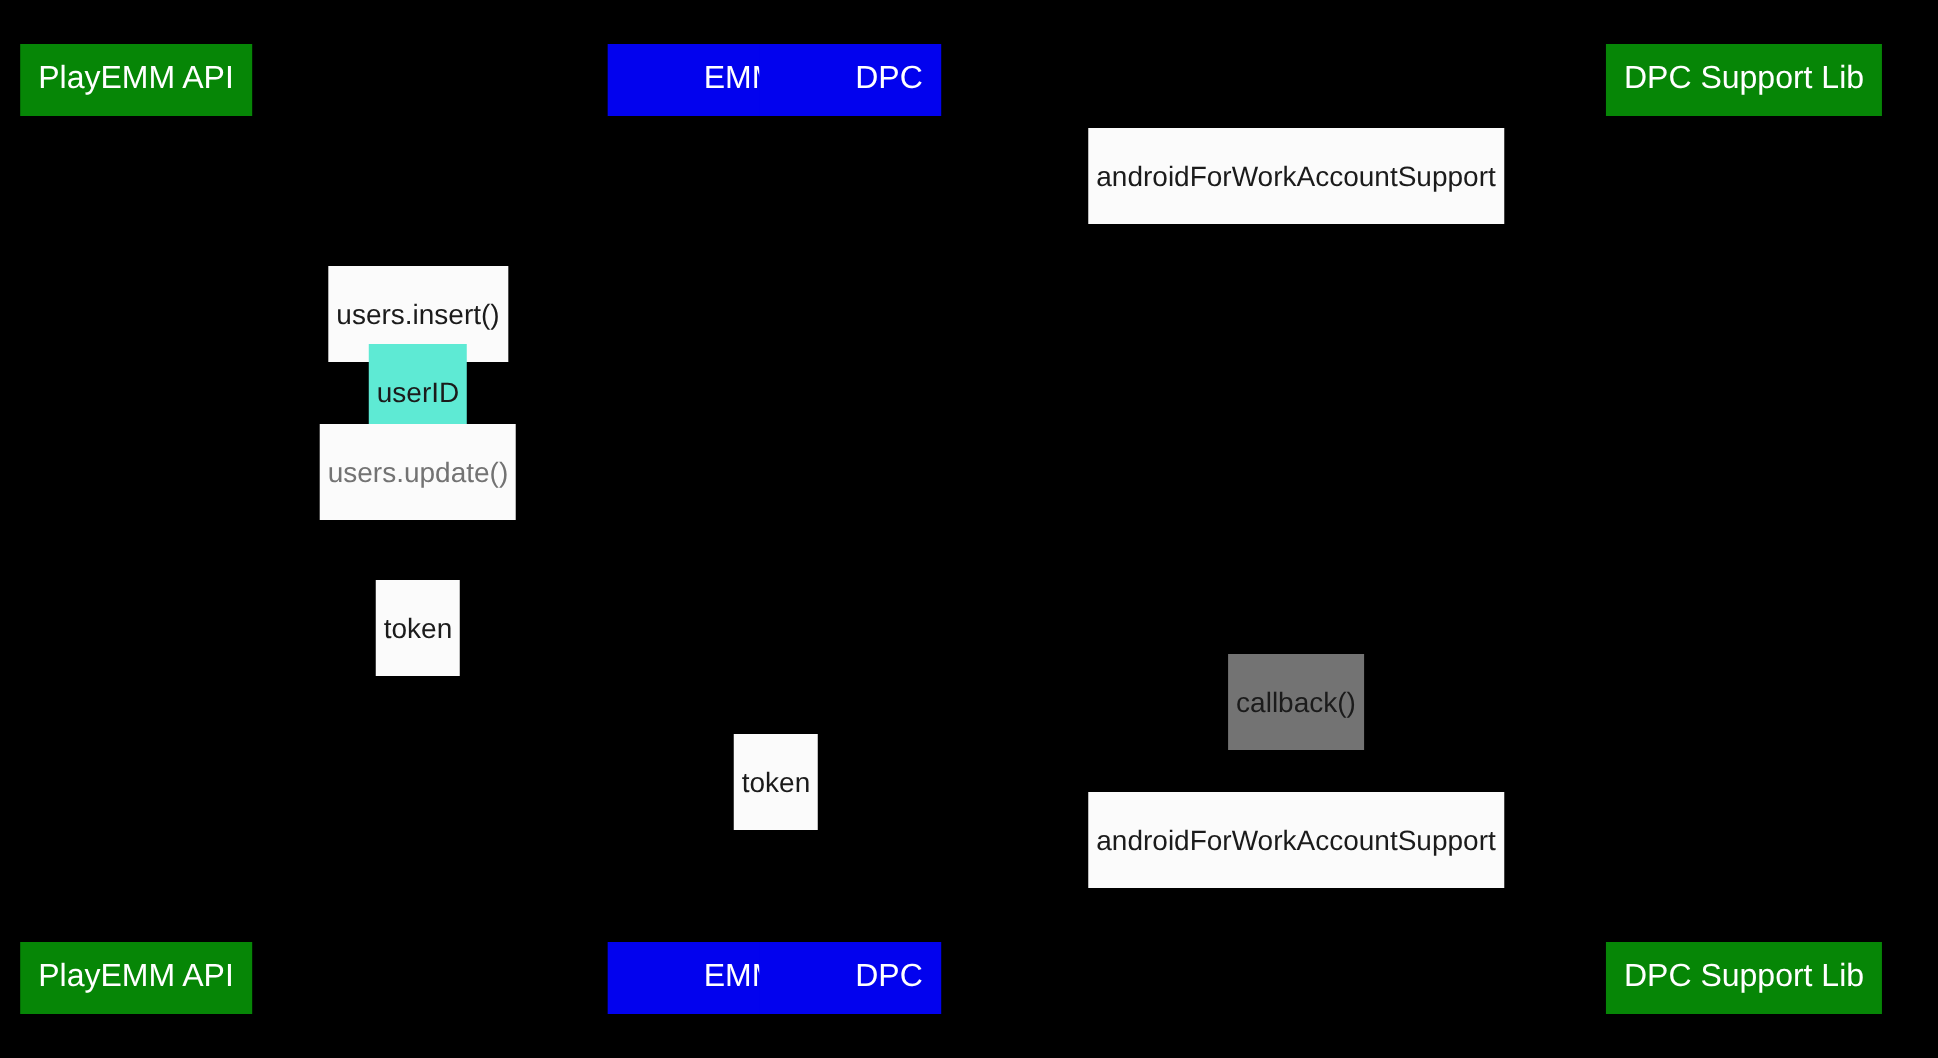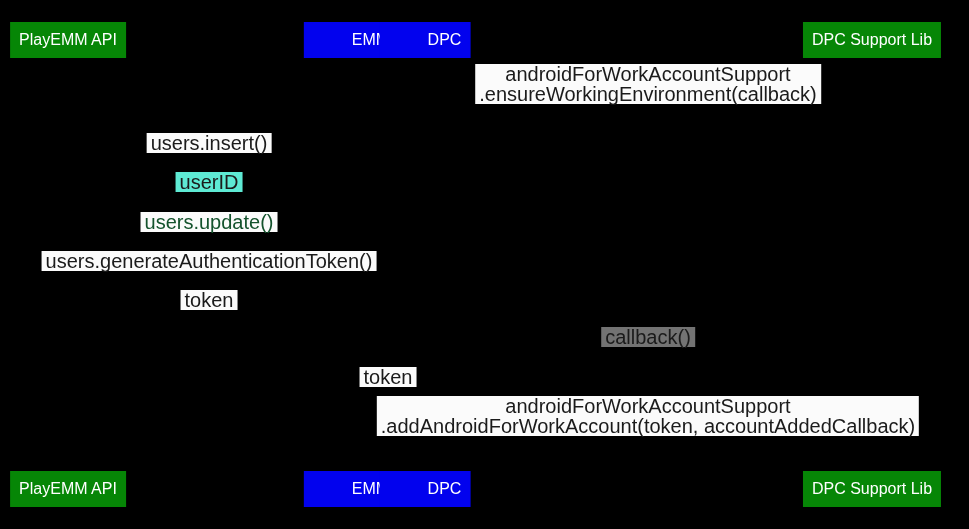--- a/index.html
+++ b/index.html
@@ -26,62 +26,57 @@
     white-space: nowrap;
     text-align: center;
   }
   .actor.green { background: #068606; }
   .actor.blue  { background: #0202ee; padding-left: 48px; }
   .message {
     position: absolute;
     transform: translateX(-50%);
     background: #fbfbfb;
     color: #1b1b1b;
-    font-size: 20px;
+    font-size: 14px;
     line-height: 20px;
-    padding: 0 4px;
+    padding: 14px 4px;
     text-align: center;
     white-space: nowrap;
   }
   .mline { white-space: nowrap; }
 </style>
 </head>
 <body>
 
 <div id="stage" style="background: rgb(0, 0, 0);">
     <div class="actor green" style="left: 68px; top: 22px; background: rgb(6, 134, 6);">PlayEMM API</div>
     <div class="actor green" style="left: 68px; top: 471px; background: rgb(6, 134, 6);">PlayEMM API</div>
     <div class="actor blue" style="left: 351px; top: 22px; background: rgb(2, 2, 238);">EMM</div>
     <div class="actor blue" style="left: 351px; top: 471px; background: rgb(2, 2, 238);">EMM</div>
     <div class="actor blue" style="left: 425px; top: 22px; background: rgb(2, 2, 238);">DPC</div>
     <div class="actor blue" style="left: 425px; top: 471px; background: rgb(2, 2, 238);">DPC</div>
     <div class="actor green" style="left: 872px; top: 22px; background: rgb(6, 134, 6);">DPC Support Lib</div>
     <div class="actor green" style="left: 872px; top: 471px; background: rgb(6, 134, 6);">DPC Support Lib</div>
     <div class="message" style="left: 648px; top: 64px; background: rgb(251, 251, 251); color: rgb(27, 27, 27);">
       <div class="mline">androidForWorkAccountSupport</div>
-      <div class="mline">.ensureWorkingEnvironment(callback)</div>
     </div>
     <div class="message" style="left: 209px; top: 133px; background: rgb(251, 251, 251); color: rgb(27, 27, 27);">
       <div class="mline">users.insert()</div>
     </div>
     <div class="message" style="left: 209px; top: 172px; background: #5eead4; color: rgb(27, 27, 27);">
       <div class="mline">userID</div>
     </div>
-    <div class="message" style="left: 209px; top: 212px; background: rgb(251, 251, 251); color: #14532d;">
+    <div class="message" style="left: 209px; top: 212px; background: rgb(251, 251, 251); color: #737373;">
       <div class="mline">users.update()</div>
-    </div>
-    <div class="message" style="left: 209px; top: 251px; background: rgb(251, 251, 251); color: rgb(27, 27, 27);">
-      <div class="mline">users.generateAuthenticationToken()</div>
     </div>
     <div class="message" style="left: 209px; top: 290px; background: rgb(251, 251, 251); color: rgb(27, 27, 27);">
       <div class="mline">token</div>
     </div>
     <div class="message" style="left: 648px; top: 327px; background: #737373; color: rgb(27, 27, 27);">
       <div class="mline">callback()</div>
     </div>
     <div class="message" style="left: 388px; top: 367px; background: rgb(251, 251, 251); color: rgb(27, 27, 27);">
       <div class="mline">token</div>
     </div>
     <div class="message" style="left: 648px; top: 396px; background: rgb(251, 251, 251); color: rgb(27, 27, 27);">
       <div class="mline">androidForWorkAccountSupport</div>
-      <div class="mline">.addAndroidForWorkAccount(token, accountAddedCallback)</div>
     </div>
   </div>
 
 </body></html>

